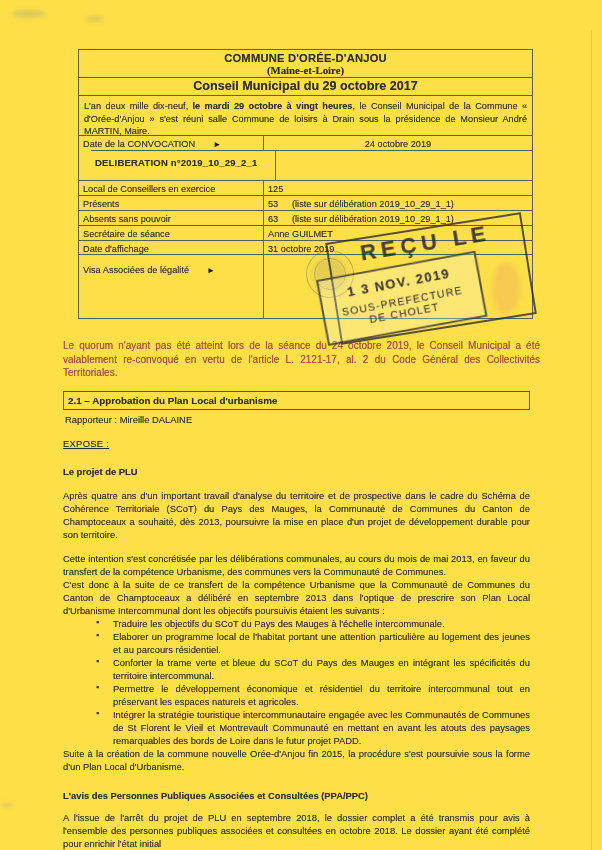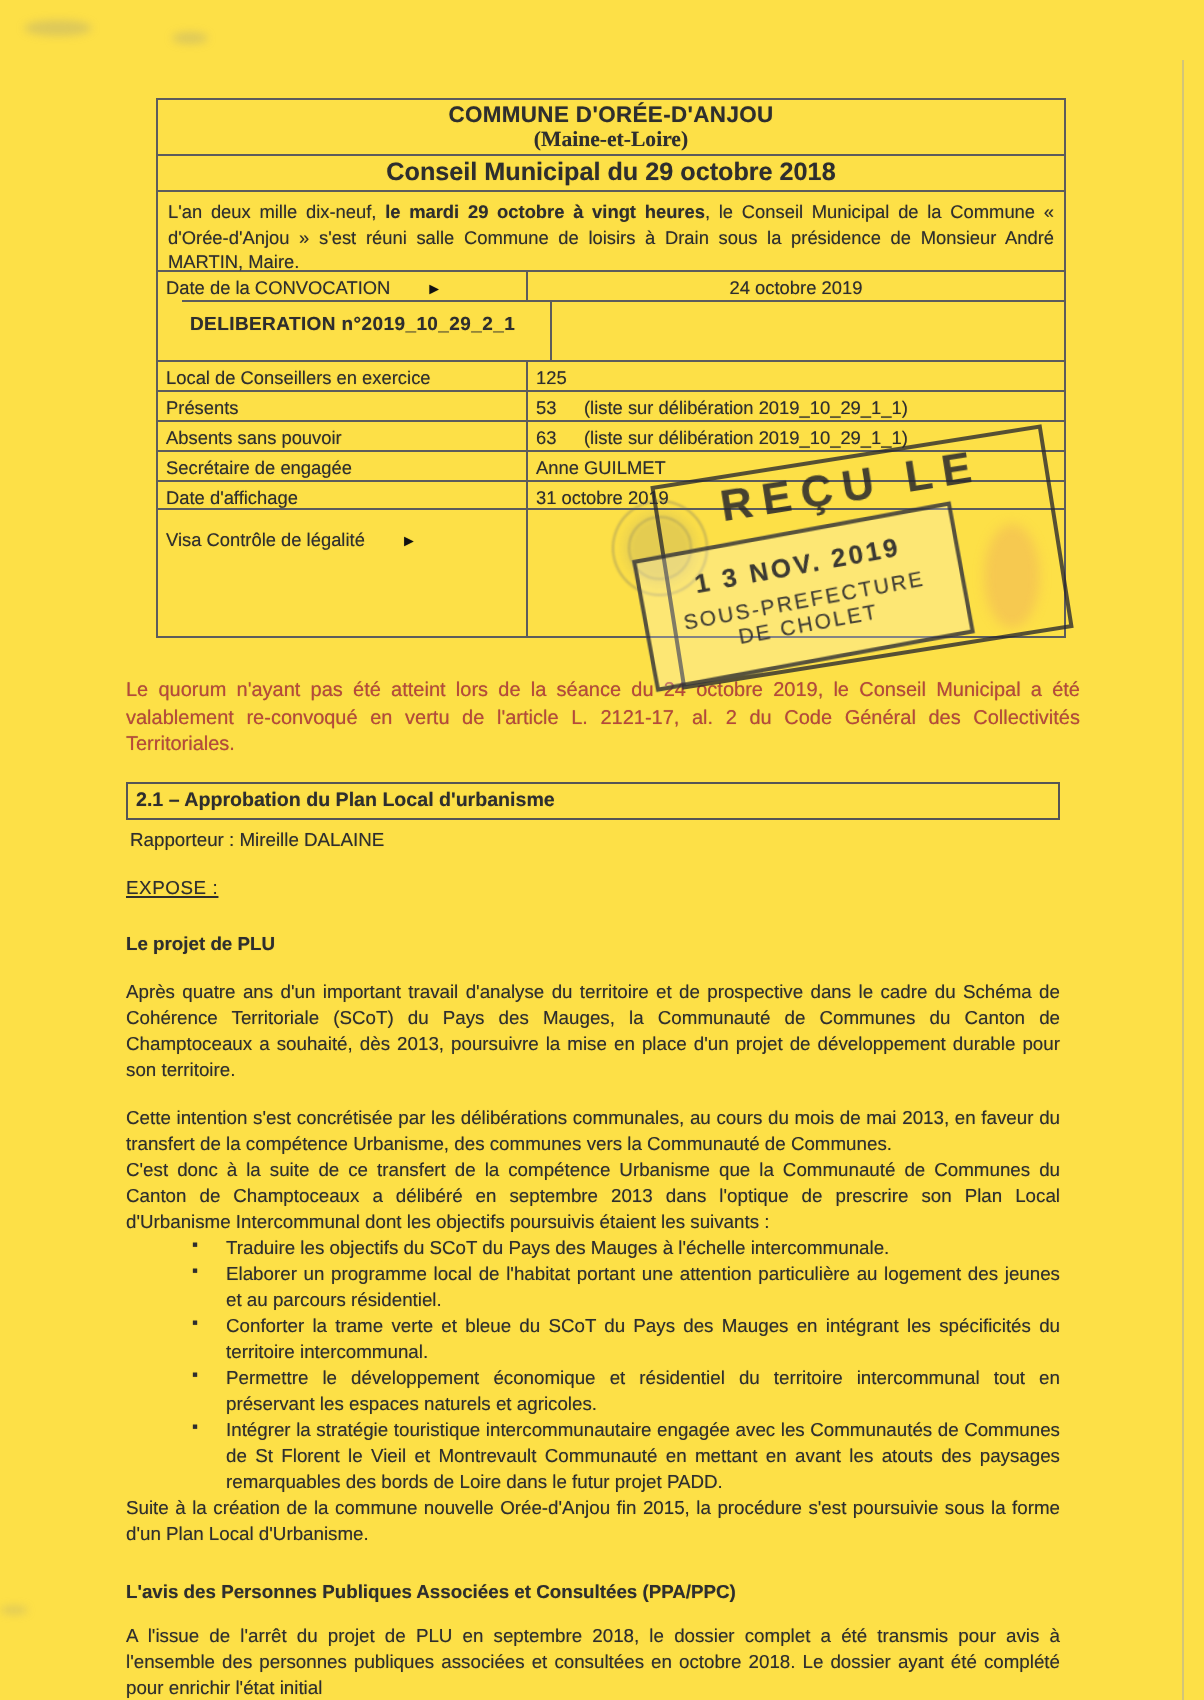--- a/index.html
+++ b/index.html
@@ -114,21 +114,21 @@
   <div class="smudge s1"></div>
   <div class="smudge s2"></div>
   <div class="smudge s3"></div>
   <div class="edge-line"></div>
 
   <div class="header-table">
     <div class="ht-row name-row">
       <div class="l1">COMMUNE D'ORÉE-D'ANJOU</div>
       <div class="l2">(Maine-et-Loire)</div>
     </div>
-    <div class="ht-row session-row">Conseil Municipal du 29 octobre 2018</div>
+    <div class="ht-row session-row">Conseil Municipal du 29 octobre 2017</div>
     <div class="ht-row intro-row">
       <span>L'an deux mille dix-neuf, </span><b>le mardi 29 octobre à vingt heures</b><span>, le Conseil Municipal de la Commune « d'Orée-d'Anjou » s'est réuni salle Commune de loisirs à Drain sous la présidence de Monsieur André MARTIN, Maire.</span>
     </div>
 
     <div class="ht-grid-row row-h15">
       <div class="cell label"><span>Date de la CONVOCATION</span><span class="arrow">►</span></div>
       <div class="cell value center">24 octobre 2019</div>
     </div>
 
     <div class="ht-grid-row row-delib">
@@ -146,31 +146,31 @@
       <div class="cell value"><span class="num">53</span><span>(liste sur délibération 2019_10_29_1_1)</span></div>
     </div>
 
 
     <div class="ht-grid-row row-h15">
       <div class="cell label">Absents sans pouvoir</div>
       <div class="cell value"><span class="num">63</span><span>(liste sur délibération 2019_10_29_1_1)</span></div>
     </div>
 
     <div class="ht-grid-row row-h15">
-      <div class="cell label">Secrétaire de engagée</div>
+      <div class="cell label">Secrétaire de séance</div>
       <div class="cell value">Anne GUILMET</div>
     </div>
 
     <div class="ht-grid-row row-h14">
       <div class="cell label">Date d'affichage</div>
       <div class="cell value">31 octobre 2019</div>
     </div>
 
     <div class="ht-grid-row row-visa">
-      <div class="cell label"><span>Visa Contrôle de légalité</span><span class="arrow">►</span></div>
+      <div class="cell label"><span>Visa Associées de légalité</span><span class="arrow">►</span></div>
       <div class="cell value"></div>
     </div>
   </div>
 
   <div class="round-stamp"></div>
   <div class="pink-smear"></div>
   <div class="stamp-outer">
     <div class="stamp-received">REÇU LE</div>
     <div class="stamp-inner">
       <div class="stamp-date">1 3 NOV. 2019</div>

